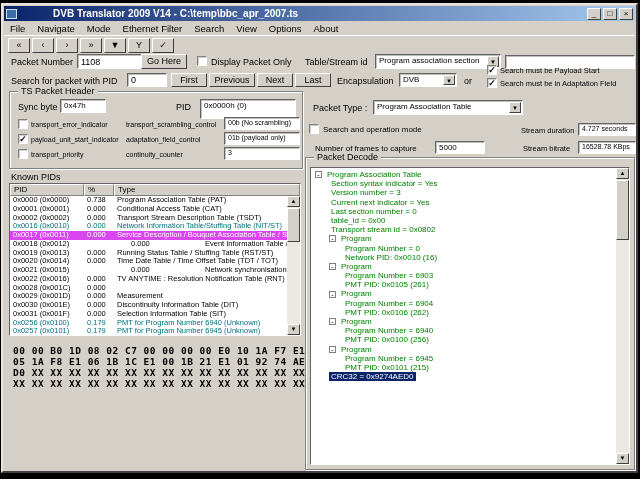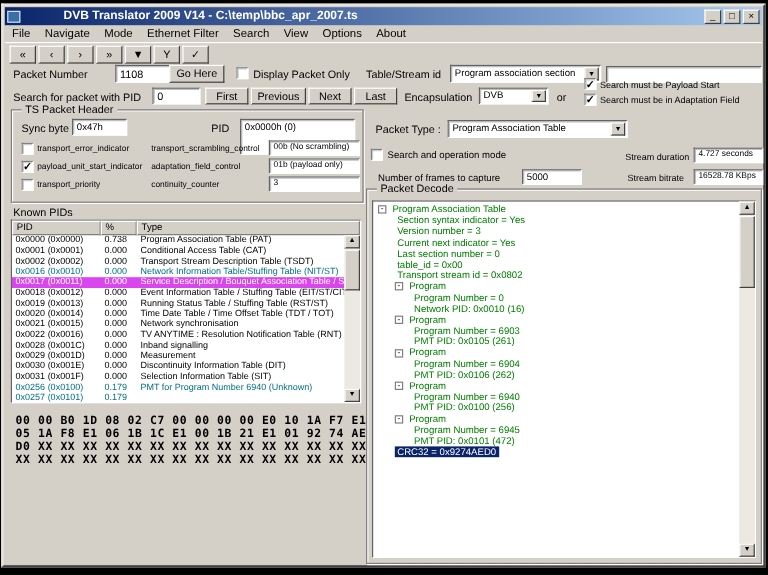--- a/index.html
+++ b/index.html
@@ -125,21 +125,21 @@
       <div class="tbtn">«</div>
       <div class="tbtn">‹</div>
       <div class="tbtn">›</div>
       <div class="tbtn">»</div>
       <div class="tbtn">▼</div>
       <div class="tbtn">Y</div>
       <div class="tbtn">✓</div>
     </div>
 
   <div class="lbl" style="left:8px;top:52px;">Packet Number</div>
-  <input class="field" style="left: 74px; top: 49px; width: 80px; height: 15px; font-size: 9px; margin-left: 19px;" value="1108">
+  <input class="field" style="left: 74px; top: 49px; width: 80px; height: 15px; font-size: 9px;" value="1108">
   <div class="btn" style="left:138px;top:49px;width:46px;height:15px;">Go Here</div>
   <div class="cb" style="left:194px;top:51px;"></div>
   <div class="lbl" style="left:208px;top:52px;">Display Packet Only</div>
   <div class="lbl" style="left:302px;top:52px;">Table/Stream id</div>
   <div class="combo" style="left:372px;top:49px;width:126px;height:15px;">
     <span>Program association section</span>
     <span class="drop">▼</span>
   </div>
   <input class="field" style="left: 502px; top: 50px; width: 130px; height: 14px;" value="">
 
@@ -158,21 +158,21 @@
   <div class="cb checked" style="left:484px;top:60px;"></div>
   <div class="lbl lbl75" style="left:497px;top:61px;">Search must be Payload Start</div>
   <div class="cb checked" style="left:484px;top:73px;"></div>
   <div class="lbl lbl75" style="left:497px;top:74px;">Search must be in Adaptation Field</div>
 
   <div class="group" style="left:6px;top:86px;width:294px;height:78px;">
     <div class="group-label">TS Packet Header</div>
     <div class="lbl" style="left:8px;top:10px;">Sync byte</div>
     <div class="field" style="left:50px;top:7px;width:46px;height:14px;">0x47h</div>
     <div class="lbl" style="left:166px;top:10px;">PID</div>
-    <div class="field" style="left:190px;top:7px;width:96px;height:30px;">0x0000h (0)</div>
+    <div class="field" style="left:190px;top:7px;width:96px;height:20px;">0x0000h (0)</div>
 
     <div class="cb" style="left:8px;top:27px;"></div>
     <div class="lbl lbl7" style="left:21px;top:29px;">transport_error_indicator</div>
     <div class="lbl lbl7" style="left:116px;top:29px;">transport_scrambling_control</div>
     <div class="field lbl7" style="left:214px;top:25px;width:76px;height:13px;font-size:7px;">00b (No scrambling)</div>
 
     <div class="cb checked" style="left:8px;top:42px;"></div>
     <div class="lbl lbl7" style="left:21px;top:44px;">payload_unit_start_indicator</div>
     <div class="lbl lbl7" style="left:116px;top:44px;">adaptation_field_control</div>
     <div class="field lbl7" style="left:214px;top:40px;width:76px;height:13px;font-size:7px;">01b (payload only)</div>
@@ -225,49 +225,48 @@
         <div class="lrow" style="color: rgb(0, 112, 128);">
           <div class="lcell c-pid">0x0016 (0x0010)</div>
           <div class="lcell c-pct">0.000</div>
           <div class="lcell c-type">Network Information Table/Stuffing Table (NIT/ST)</div>
         </div>
         <div class="lrow selected">
           <div class="lcell c-pid">0x0017 (0x0011)</div>
           <div class="lcell c-pct">0.000</div>
           <div class="lcell c-type">Service Description / Bouquet Association Table / Stuffing Table (SDT/BAT/ST)</div>
         </div>
-        <div class="lrow" style="color: rgb(0, 0, 0);">
+        <div class="lrow" style="color: rgb(0, 0, 0); gap: 44px;">
           <div class="lcell c-pid">0x0018 (0x0012)</div>
           <div class="lcell c-pct">0.000</div>
           <div class="lcell c-type">Event Information Table / Stuffing Table (EIT/ST/CIT)</div>
         </div>
         <div class="lrow" style="color: rgb(0, 0, 0);">
           <div class="lcell c-pid">0x0019 (0x0013)</div>
           <div class="lcell c-pct">0.000</div>
           <div class="lcell c-type">Running Status Table / Stuffing Table (RST/ST)</div>
         </div>
         <div class="lrow" style="color: rgb(0, 0, 0);">
           <div class="lcell c-pid">0x0020 (0x0014)</div>
           <div class="lcell c-pct">0.000</div>
           <div class="lcell c-type">Time Date Table / Time Offset Table (TDT / TOT)</div>
         </div>
-        <div class="lrow" style="color: rgb(0, 0, 0);">
+        <div class="lrow" style="color: rgb(0, 0, 0); gap: 44px;">
           <div class="lcell c-pid">0x0021 (0x0015)</div>
           <div class="lcell c-pct">0.000</div>
           <div class="lcell c-type">Network synchronisation</div>
         </div>
         <div class="lrow" style="color: rgb(0, 0, 0);">
           <div class="lcell c-pid">0x0022 (0x0016)</div>
           <div class="lcell c-pct">0.000</div>
           <div class="lcell c-type">TV ANYTIME : Resolution Notification Table (RNT)</div>
         </div>
         <div class="lrow" style="color: rgb(0, 0, 0);">
           <div class="lcell c-pid">0x0028 (0x001C)</div>
           <div class="lcell c-pct">0.000</div>
-          <div class="lcell c-type">Inband signalling</div>
         </div>
         <div class="lrow" style="color: rgb(0, 0, 0);">
           <div class="lcell c-pid">0x0029 (0x001D)</div>
           <div class="lcell c-pct">0.000</div>
           <div class="lcell c-type">Measurement</div>
         </div>
         <div class="lrow" style="color: rgb(0, 0, 0);">
           <div class="lcell c-pid">0x0030 (0x001E)</div>
           <div class="lcell c-pct">0.000</div>
           <div class="lcell c-type">Discontinuity Information Table (DIT)</div>
@@ -278,20 +277,21 @@
           <div class="lcell c-type">Selection Information Table (SIT)</div>
         </div>
         <div class="lrow" style="color: rgb(0, 112, 128);">
           <div class="lcell c-pid">0x0256 (0x0100)</div>
           <div class="lcell c-pct">0.179</div>
           <div class="lcell c-type">PMT for Program Number 6940 (Unknown)</div>
         </div>
         <div class="lrow" style="color: rgb(0, 112, 128);">
           <div class="lcell c-pid">0x0257 (0x0101)</div>
           <div class="lcell c-pct">0.179</div>
+          <div class="lcell c-type">PMT for Program Number 6945 (Unknown)</div>
         </div>
       </div>
     <div class="vscroll">
       <div class="sb-btn sb-up">▲</div>
       <div class="sb-thumb" style="top:12px;height:34px;"></div>
       <div class="sb-btn sb-dn">▼</div>
     </div>
   </div>
 
   <pre class="hexdump">00 00 B0 1D 08 02 C7 00 00 00 00 E0 10 1A F7 E1
@@ -366,21 +366,21 @@
             <span class="tlabel">PMT PID: 0x0100 (256)</span>
           </div>
           <div class="tnode" style="padding-left: 16px;">
             <span class="ebox">-</span>
             <span class="tlabel">Program</span>
           </div>
           <div class="tnode" style="padding-left: 30px;">
             <span class="tlabel">Program Number = 6945</span>
           </div>
           <div class="tnode" style="padding-left: 30px;">
-            <span class="tlabel">PMT PID: 0x0101 (472)</span>
+            <span class="tlabel">PMT PID: 0x0101 (215)</span>
           </div>
           <div class="tnode selected" style="padding-left: 16px;">
             <span class="tlabel">CRC32 = 0x9274AED0</span>
           </div>
         </div>
       <div class="tree-vscroll">
         <div class="sb-btn sb-up">▲</div>
         <div class="sb-thumb" style="top:12px;height:60px;"></div>
         <div class="sb-btn sb-dn">▼</div>
       </div>

